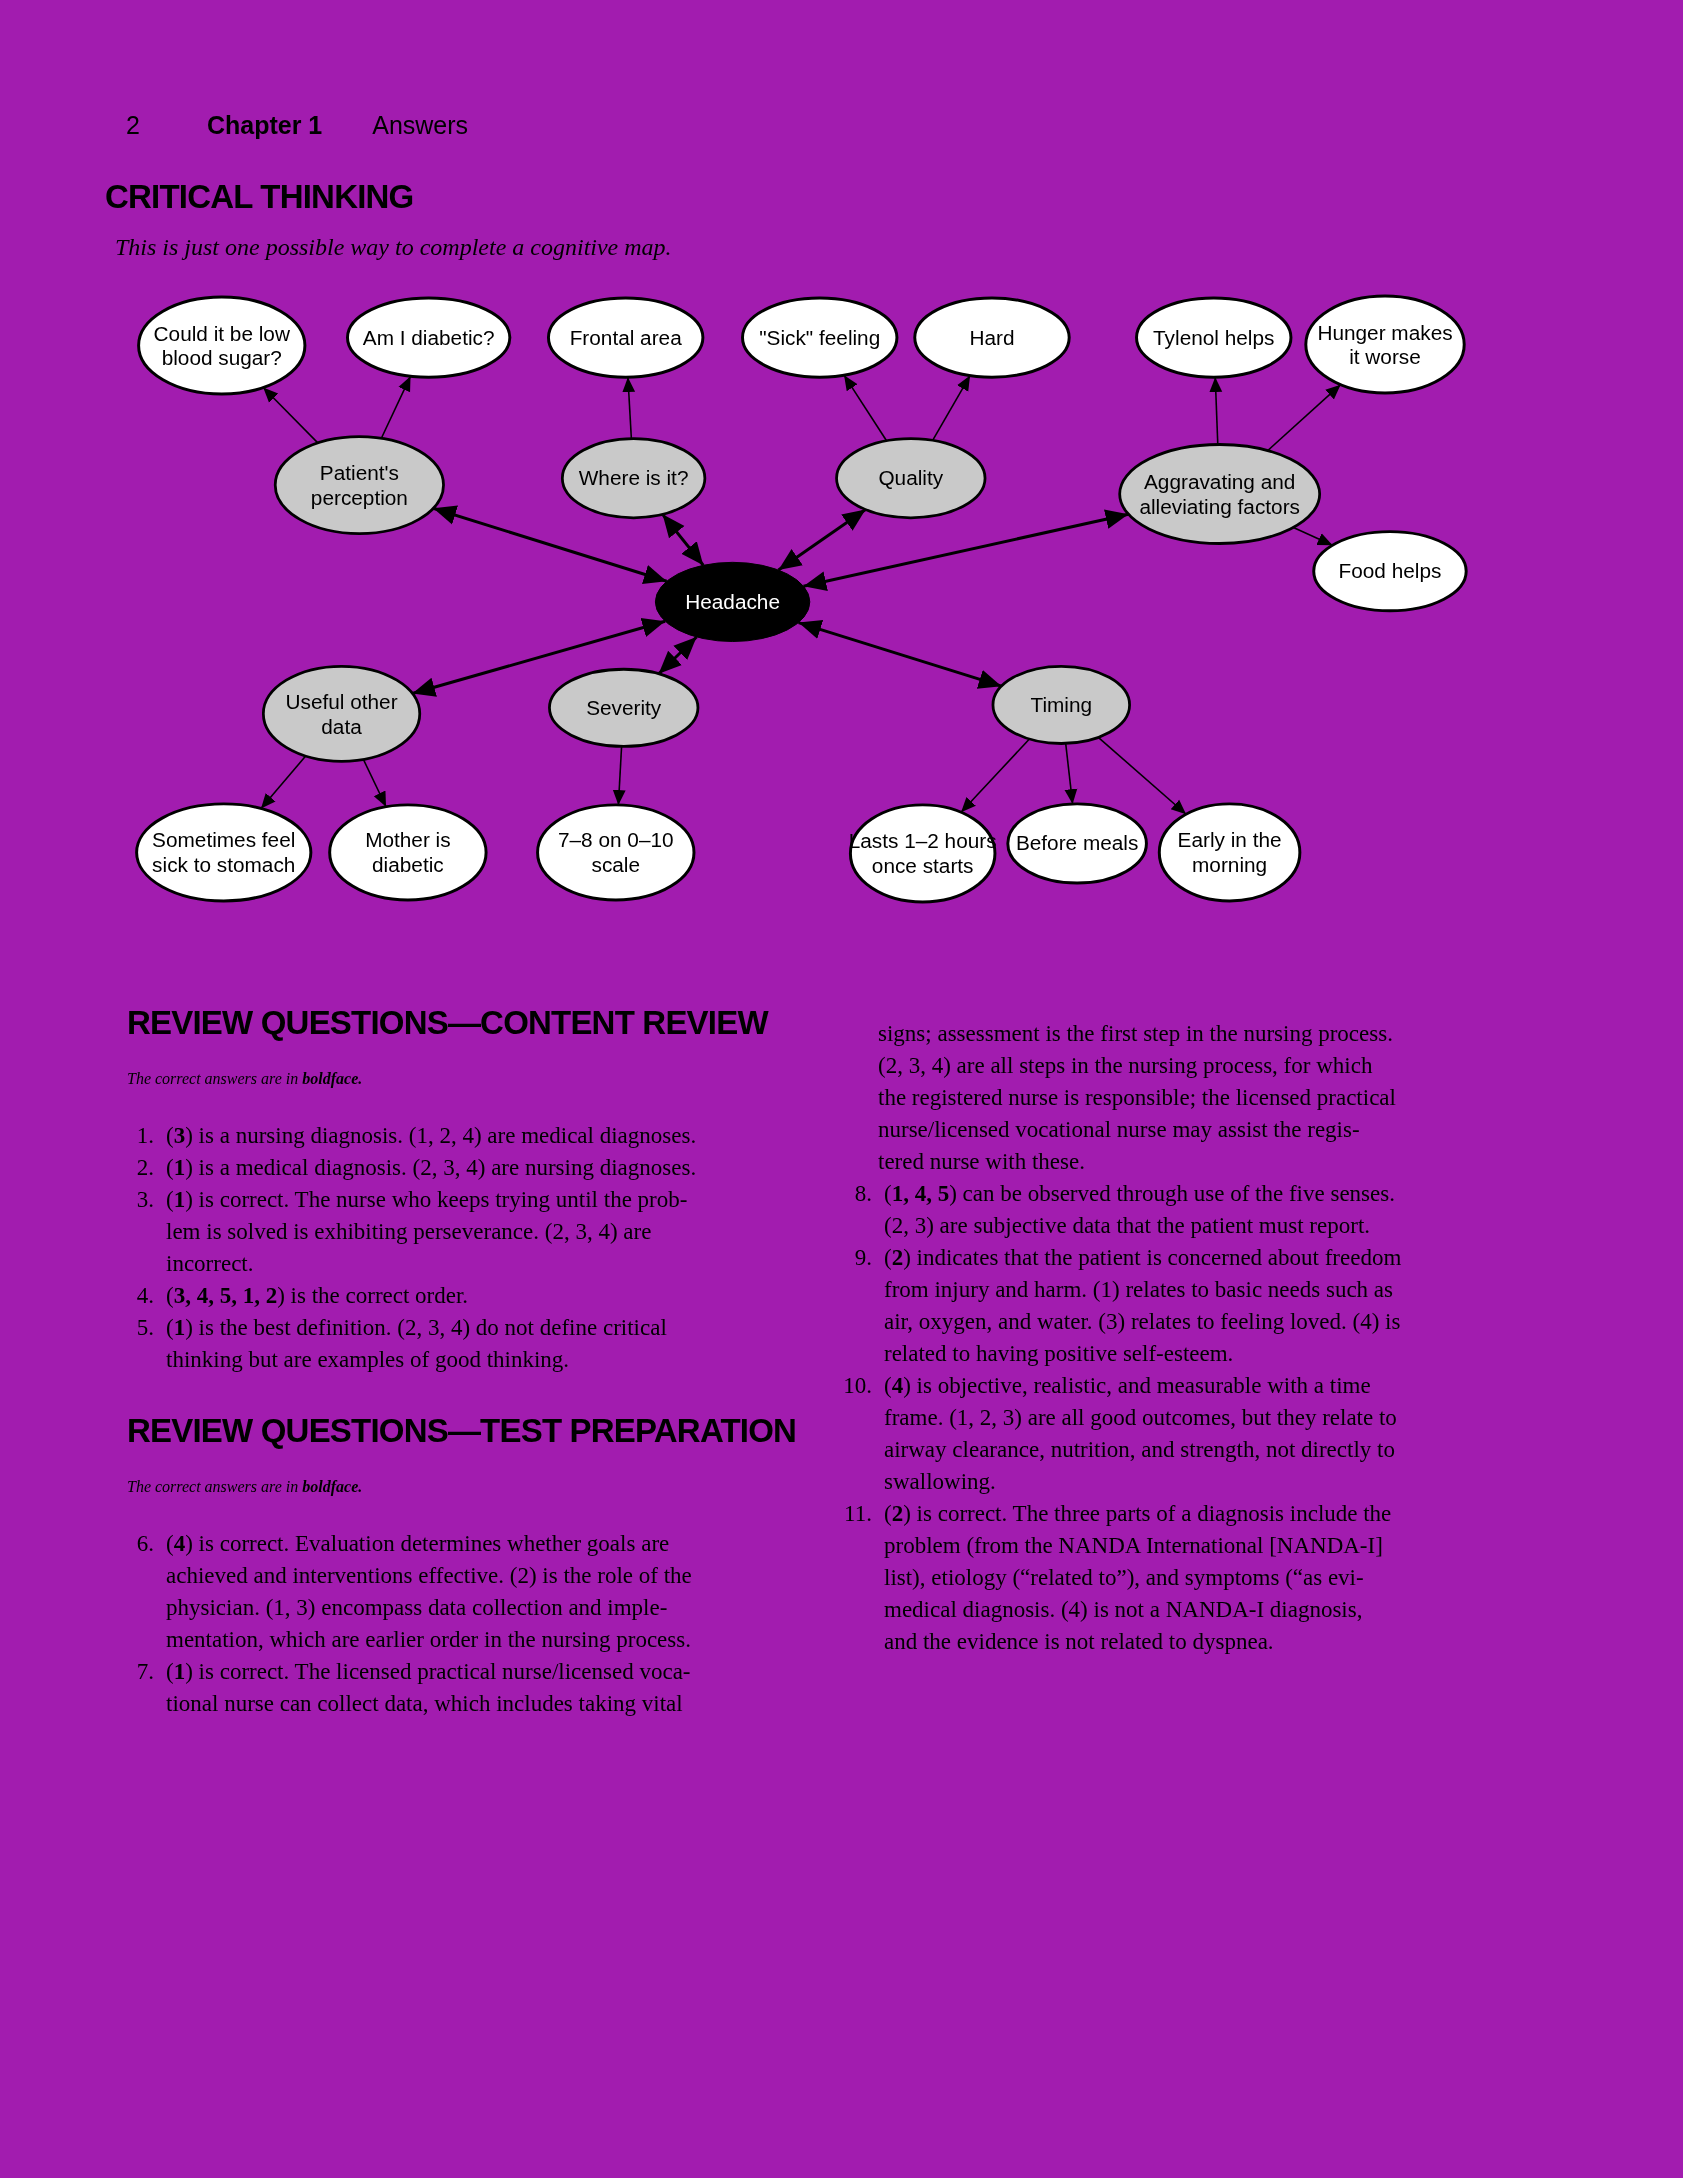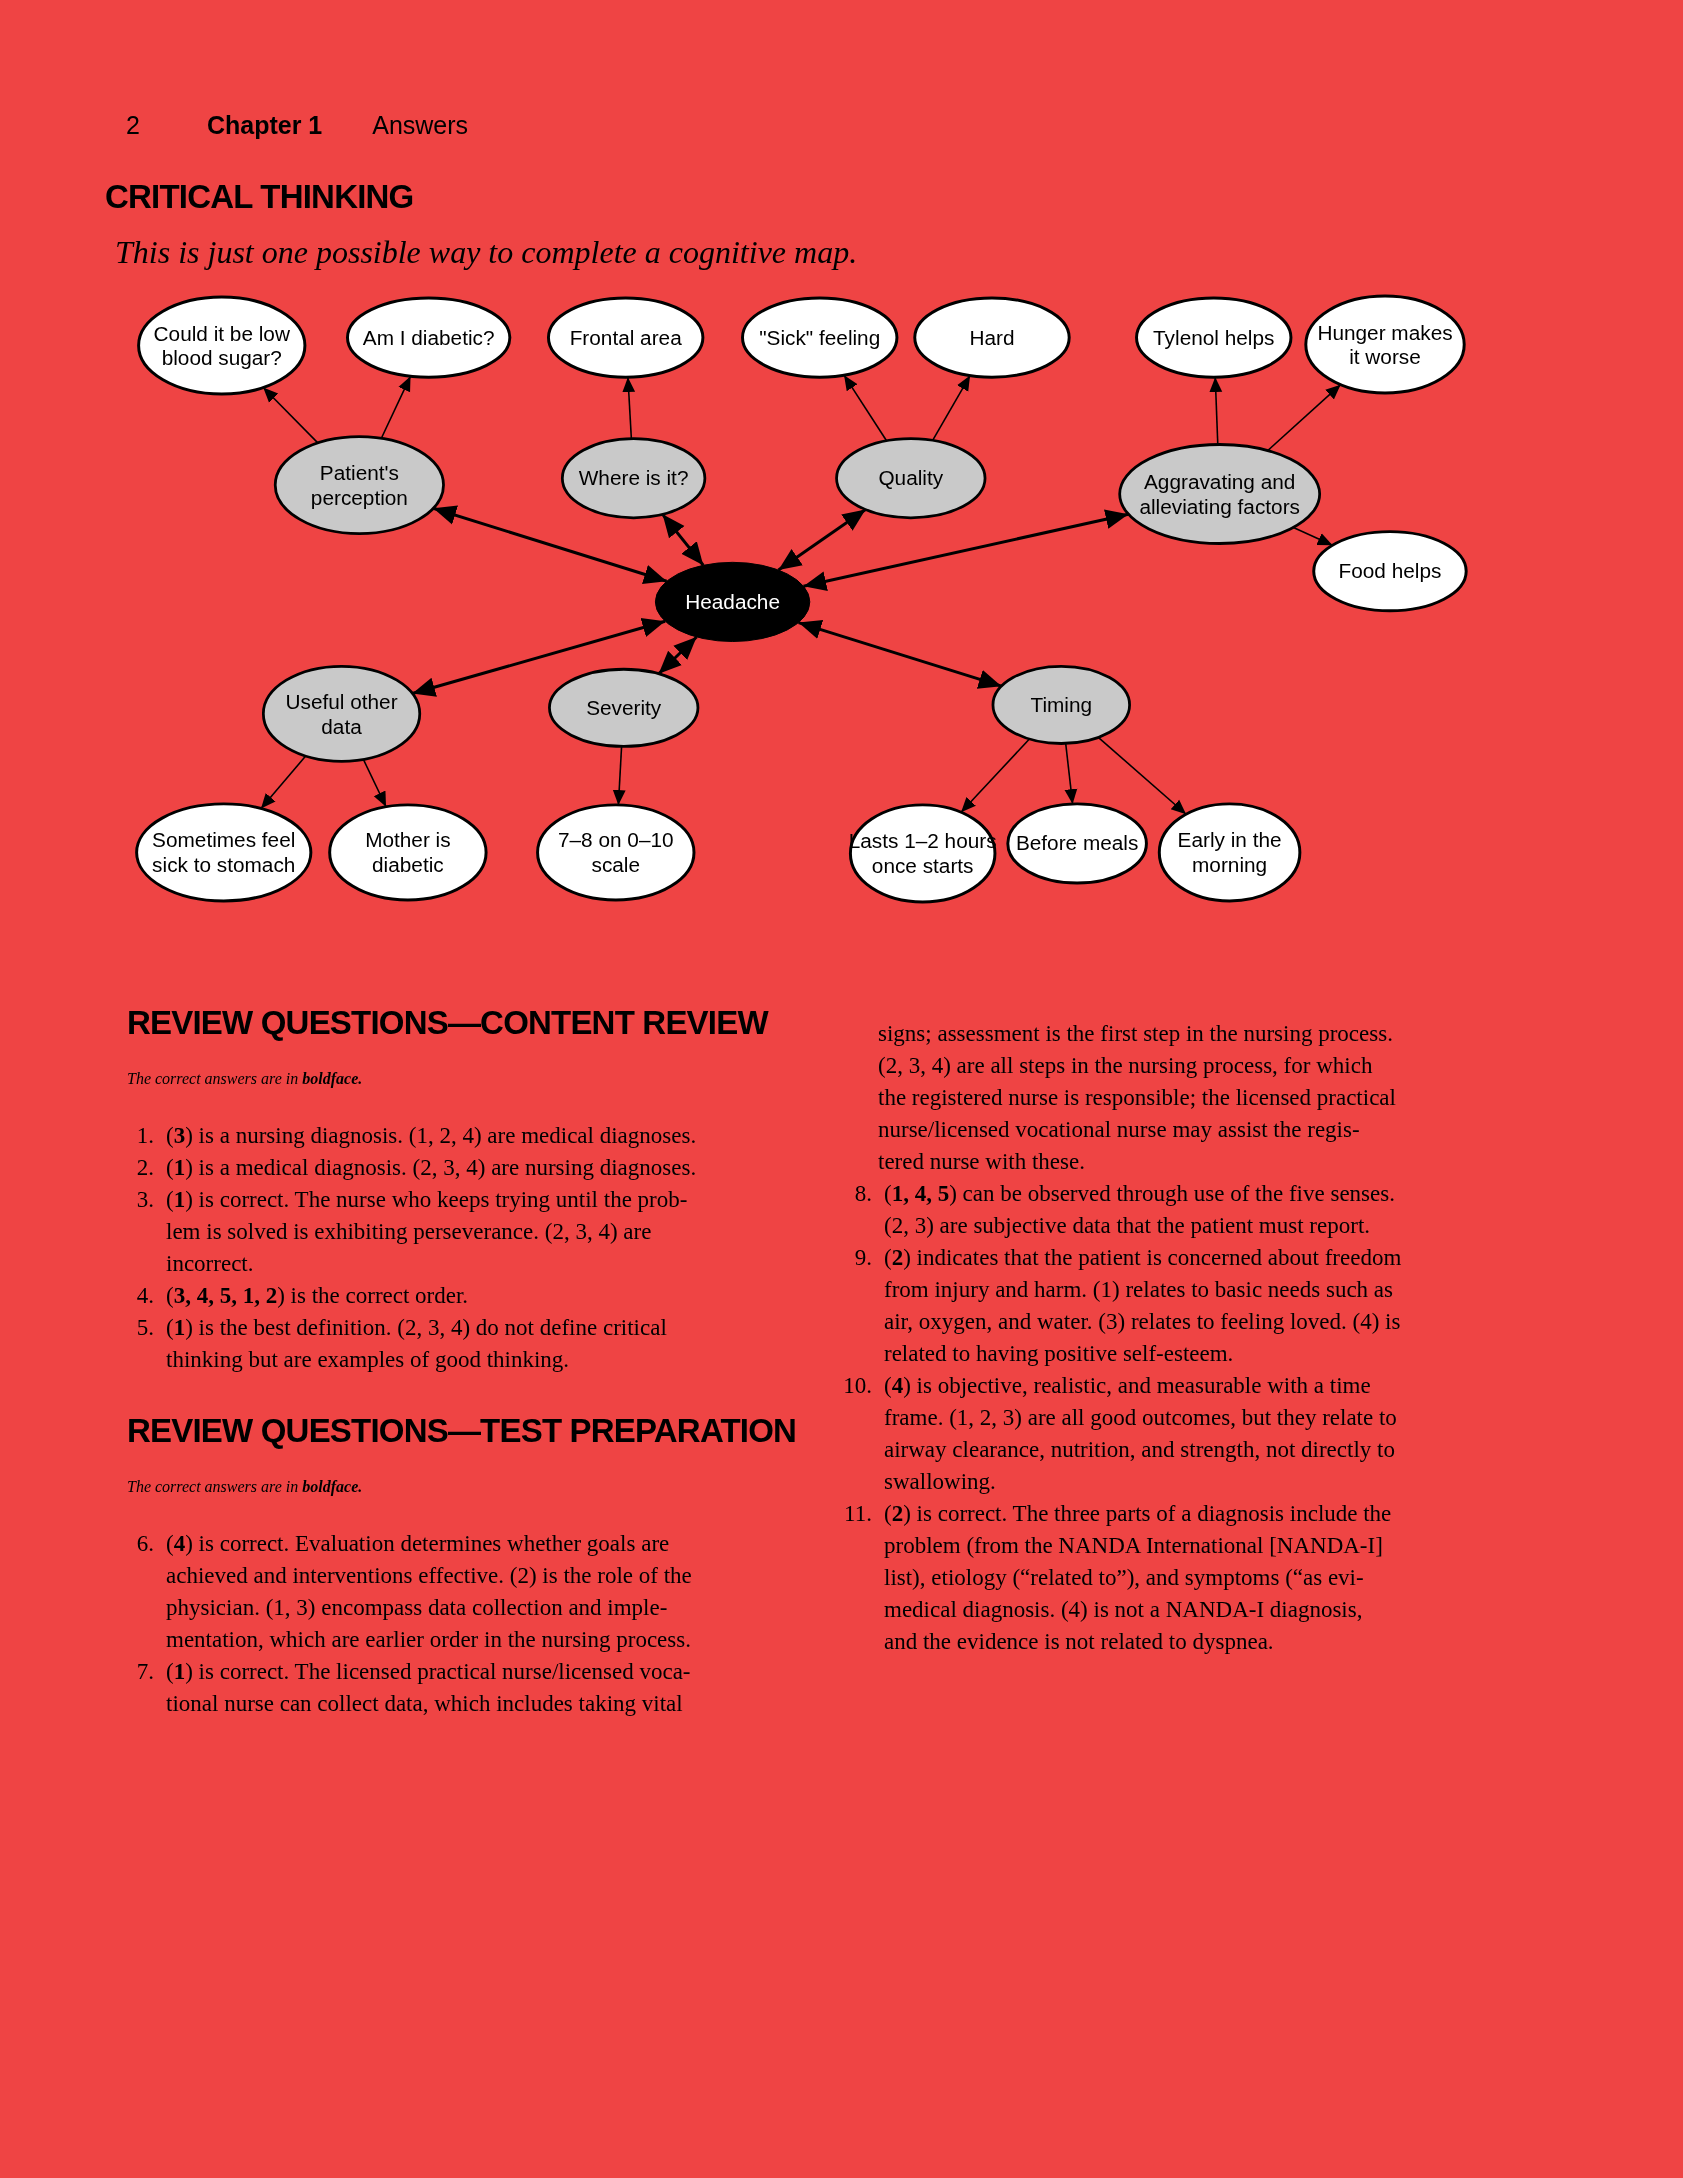--- a/index.html
+++ b/index.html
@@ -1,28 +1,28 @@
 <!DOCTYPE html>
 <html><head>
 <meta charset="utf-8">
 <style>
   html,body{margin:0;padding:0;}
   body{width:1683px;height:2178px;background:#ffffff;color:#000;
        font-family:"Liberation Serif",serif;}
-  .page{position:relative;width:1683px;height:2178px;background:#ef4444;overflow:hidden;}
+  .page{position:relative;width:1683px;height:2178px;background:#a21caf;overflow:hidden;}
 
   .running-head{position:absolute;left:126px;top:111px;
       font-family:"Liberation Sans",sans-serif;font-size:25px;white-space:nowrap;}
   .running-head .ch{font-weight:bold;margin-left:67px;}
   .running-head .ans{margin-left:50px;}
 
   h1.bighead, h2.bighead{font-family:"Liberation Sans",sans-serif;font-weight:bold;
       font-size:33px;letter-spacing:-0.8px;margin:0;line-height:42px;}
   .h1pos{position:absolute;left:105px;top:176px;}
-  .map-note{position:absolute;left:115px;top:234px;font-style:italic;font-size:32px;}
+  .map-note{position:absolute;left:115px;top:234px;font-style:italic;font-size:24px;}
 
   svg.cogmap{position:absolute;left:0;top:0;}
   svg.cogmap text{font-family:"Liberation Sans",sans-serif;font-size:21px;}
 
   .col{position:absolute;}
   .col-left{left:127px;top:1002px;width:705px;}
   .col-right{left:842px;top:1018px;width:693px;}
 
   .note{font-style:italic;font-size:16px;line-height:30px;margin:20px 0 26px 0;}
   .note .bi{font-weight:bold;font-style:italic;}

